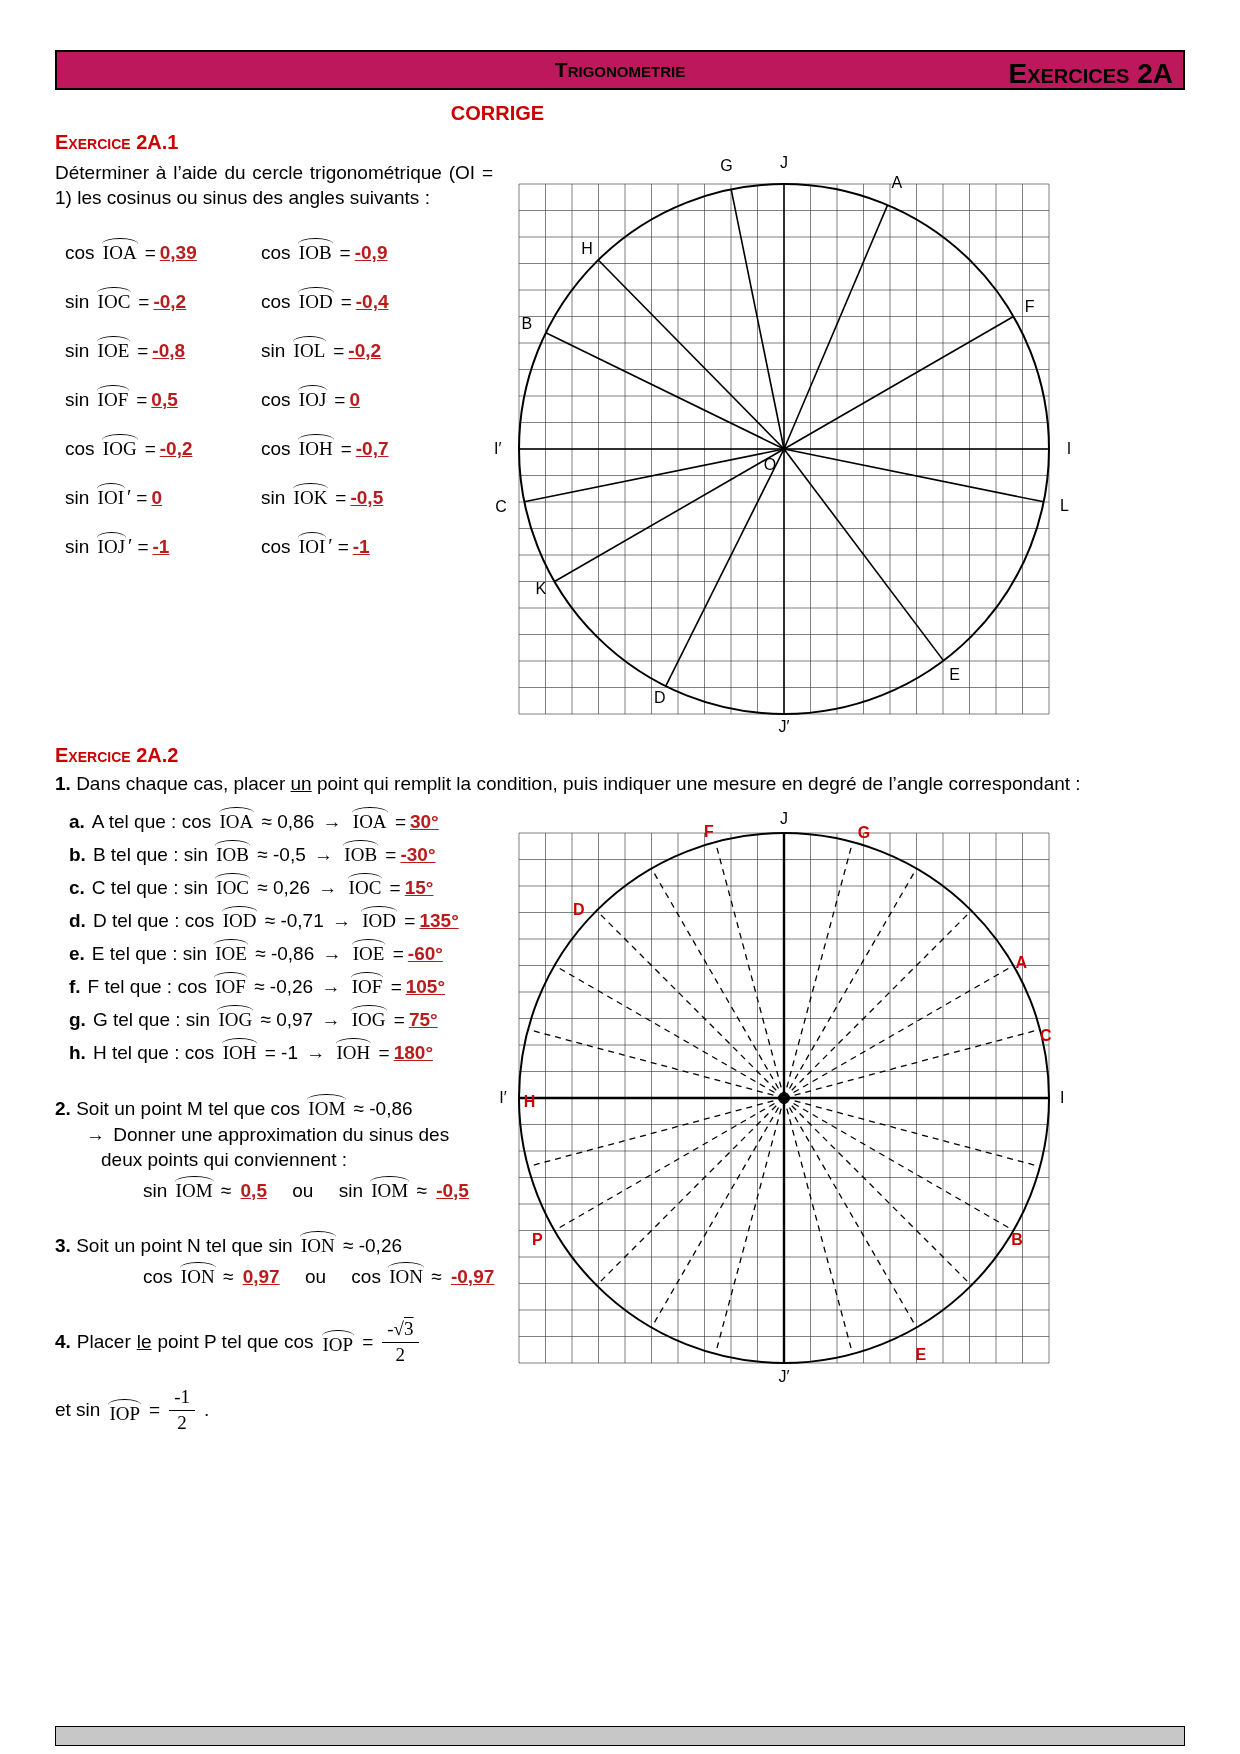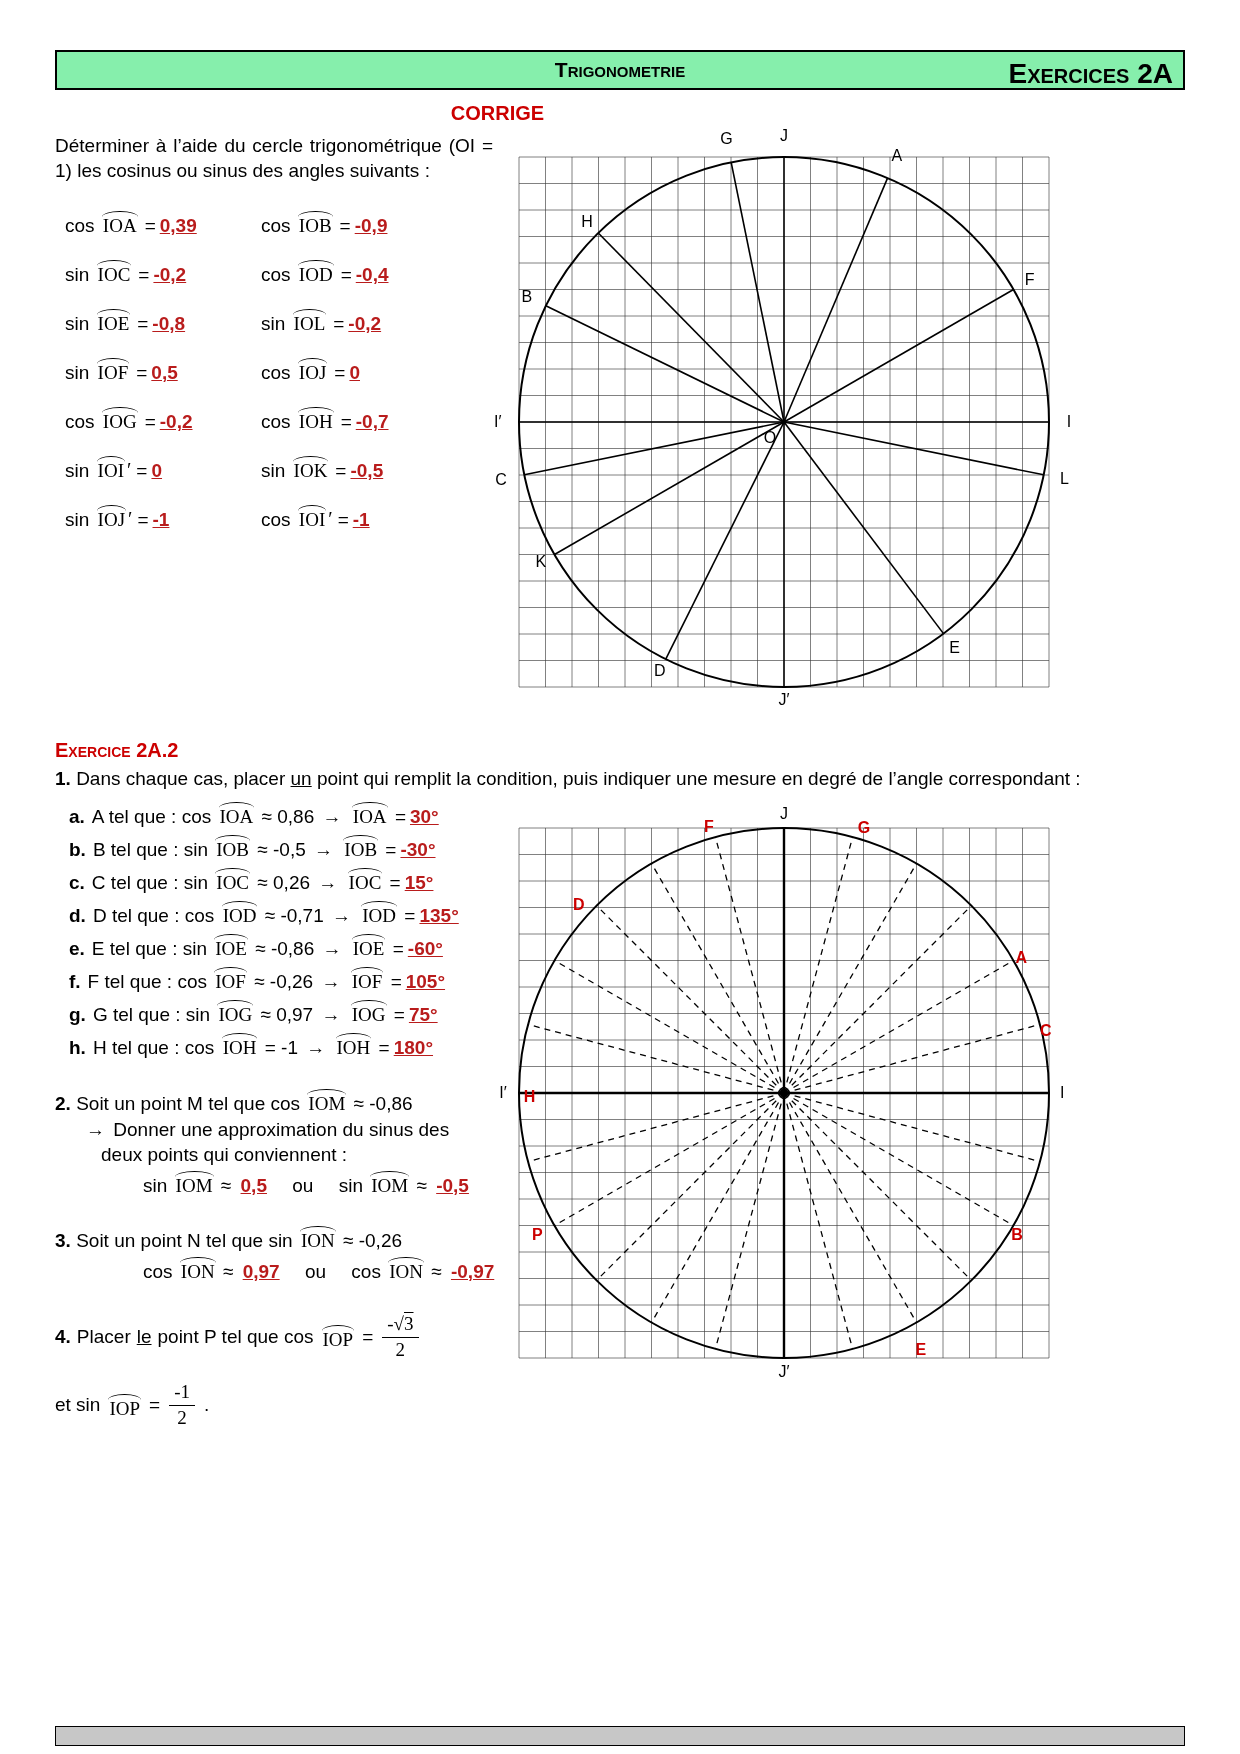--- a/index.html
+++ b/index.html
@@ -6,21 +6,21 @@
   html,body { margin:0; padding:0; }
   body {
     width:1240px; height:1754px; background:#fff; color:#000;
     font-family:"Liberation Sans", sans-serif; font-size:19px;
     position:relative; overflow:hidden;
   }
   .page { padding:50px 55px 0 55px; position:relative; }
 
   
   .topbar {
-    position:relative; height:40px; background:#86efac;
+    position:relative; height:40px; background:#be185d;
     border:2px solid #000; margin-bottom:10px;
   }
   .topbar .bar-title {
     position:absolute; left:0; right:0; top:6px; text-align:center;
     font-weight:bold; font-variant:small-caps; font-size:21px;
   }
   .topbar .bar-right {
     position:absolute; right:10px; top:6px;
     font-weight:bold; font-variant:small-caps; font-size:28px;
   }
@@ -105,20 +105,21 @@
 <div class="page">
 
   <div class="topbar">
     <span class="bar-title">Trigonometrie</span>
     <span class="bar-right">Exercices 2A</span>
   </div>
 
   <div class="corrige">CORRIGE</div>
 
   <div>
+    <div class="ex-title">Exercice 2A.1</div>
     <div class="flexrow">
       <div class="left-col">
         <p class="intro">Déterminer à l’aide du cercle trigonométrique (OI = 1) les cosinus ou sinus des angles suivants :</p>
         <div class="answers" id="ex1-answers">
             <div class="ans"><span class="fn">cos</span> <span class="ang">IOA</span><span class="eqs">=</span><b class="val">0,39</b></div>
             <div class="ans"><span class="fn">cos</span> <span class="ang">IOB</span><span class="eqs">=</span><b class="val">-0,9</b></div>
             <div class="ans"><span class="fn">sin</span> <span class="ang">IOC</span><span class="eqs">=</span><b class="val">-0,2</b></div>
             <div class="ans"><span class="fn">cos</span> <span class="ang">IOD</span><span class="eqs">=</span><b class="val">-0,4</b></div>
             <div class="ans"><span class="fn">sin</span> <span class="ang">IOE</span><span class="eqs">=</span><b class="val">-0,8</b></div>
             <div class="ans"><span class="fn">sin</span> <span class="ang">IOL</span><span class="eqs">=</span><b class="val">-0,2</b></div>
@@ -203,21 +204,21 @@
           <span class="dg-label" style="left: 571.454px; top: 348.059px;">L</span>
           <span class="dg-label" style="left: 47.7335px; top: 431.45px;">K</span>
           <span class="dg-label" style="left: 461.645px; top: 517.453px;">E</span>
           <span class="dg-label" style="left: 166.845px; top: 540.015px;">D</span>
           <span class="dg-label" style="left: 291px; top: 569.25px;">J′</span>
           <span class="dg-label" style="left: 277px; top: 307px;">O</span>
         </div>
     </div>
   </div>
 
-  <div style="margin-top:26px;">
+  <div style="margin-top:4px;">
     <div class="ex-title">Exercice 2A.2</div>
     <p class="p1">
       <b>1.</b>
       <span>Dans chaque cas, placer</span>
       <span class="ul">un</span>
       <span>point qui remplit la condition, puis indiquer une mesure en degré de l’angle correspondant :</span>
     </p>
 
     <div class="flexrow">
       <div class="left-col">

